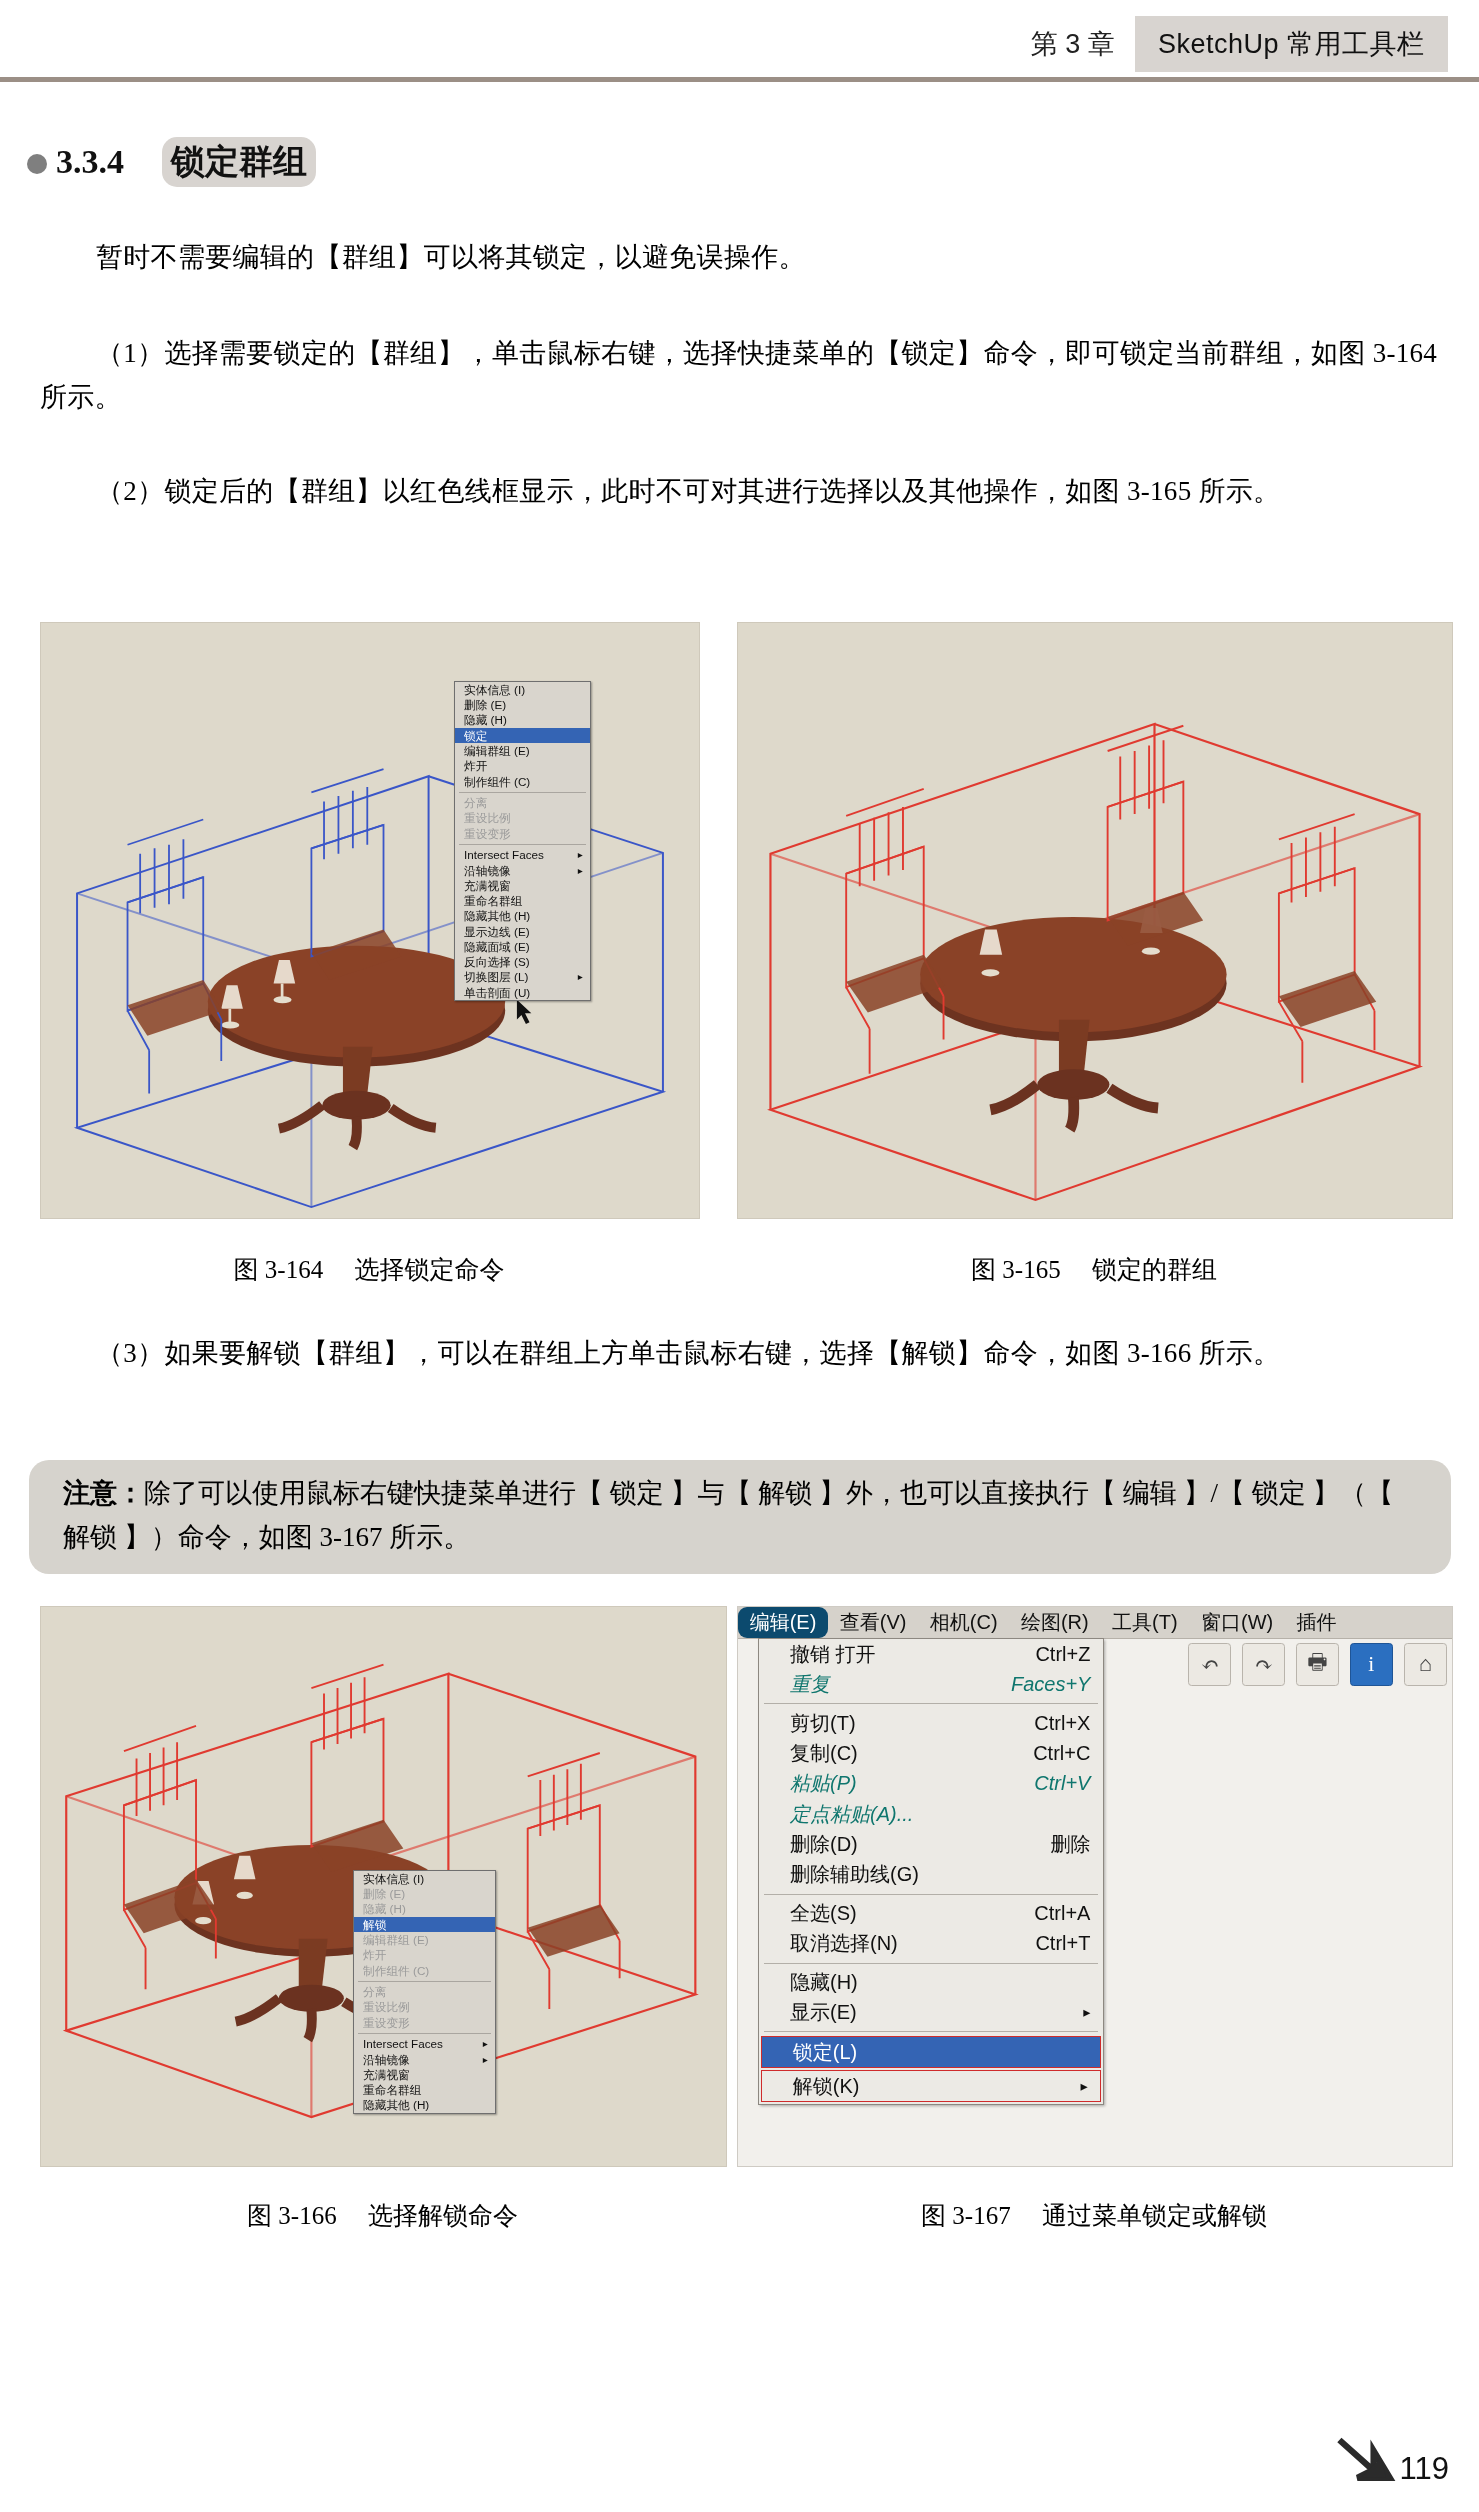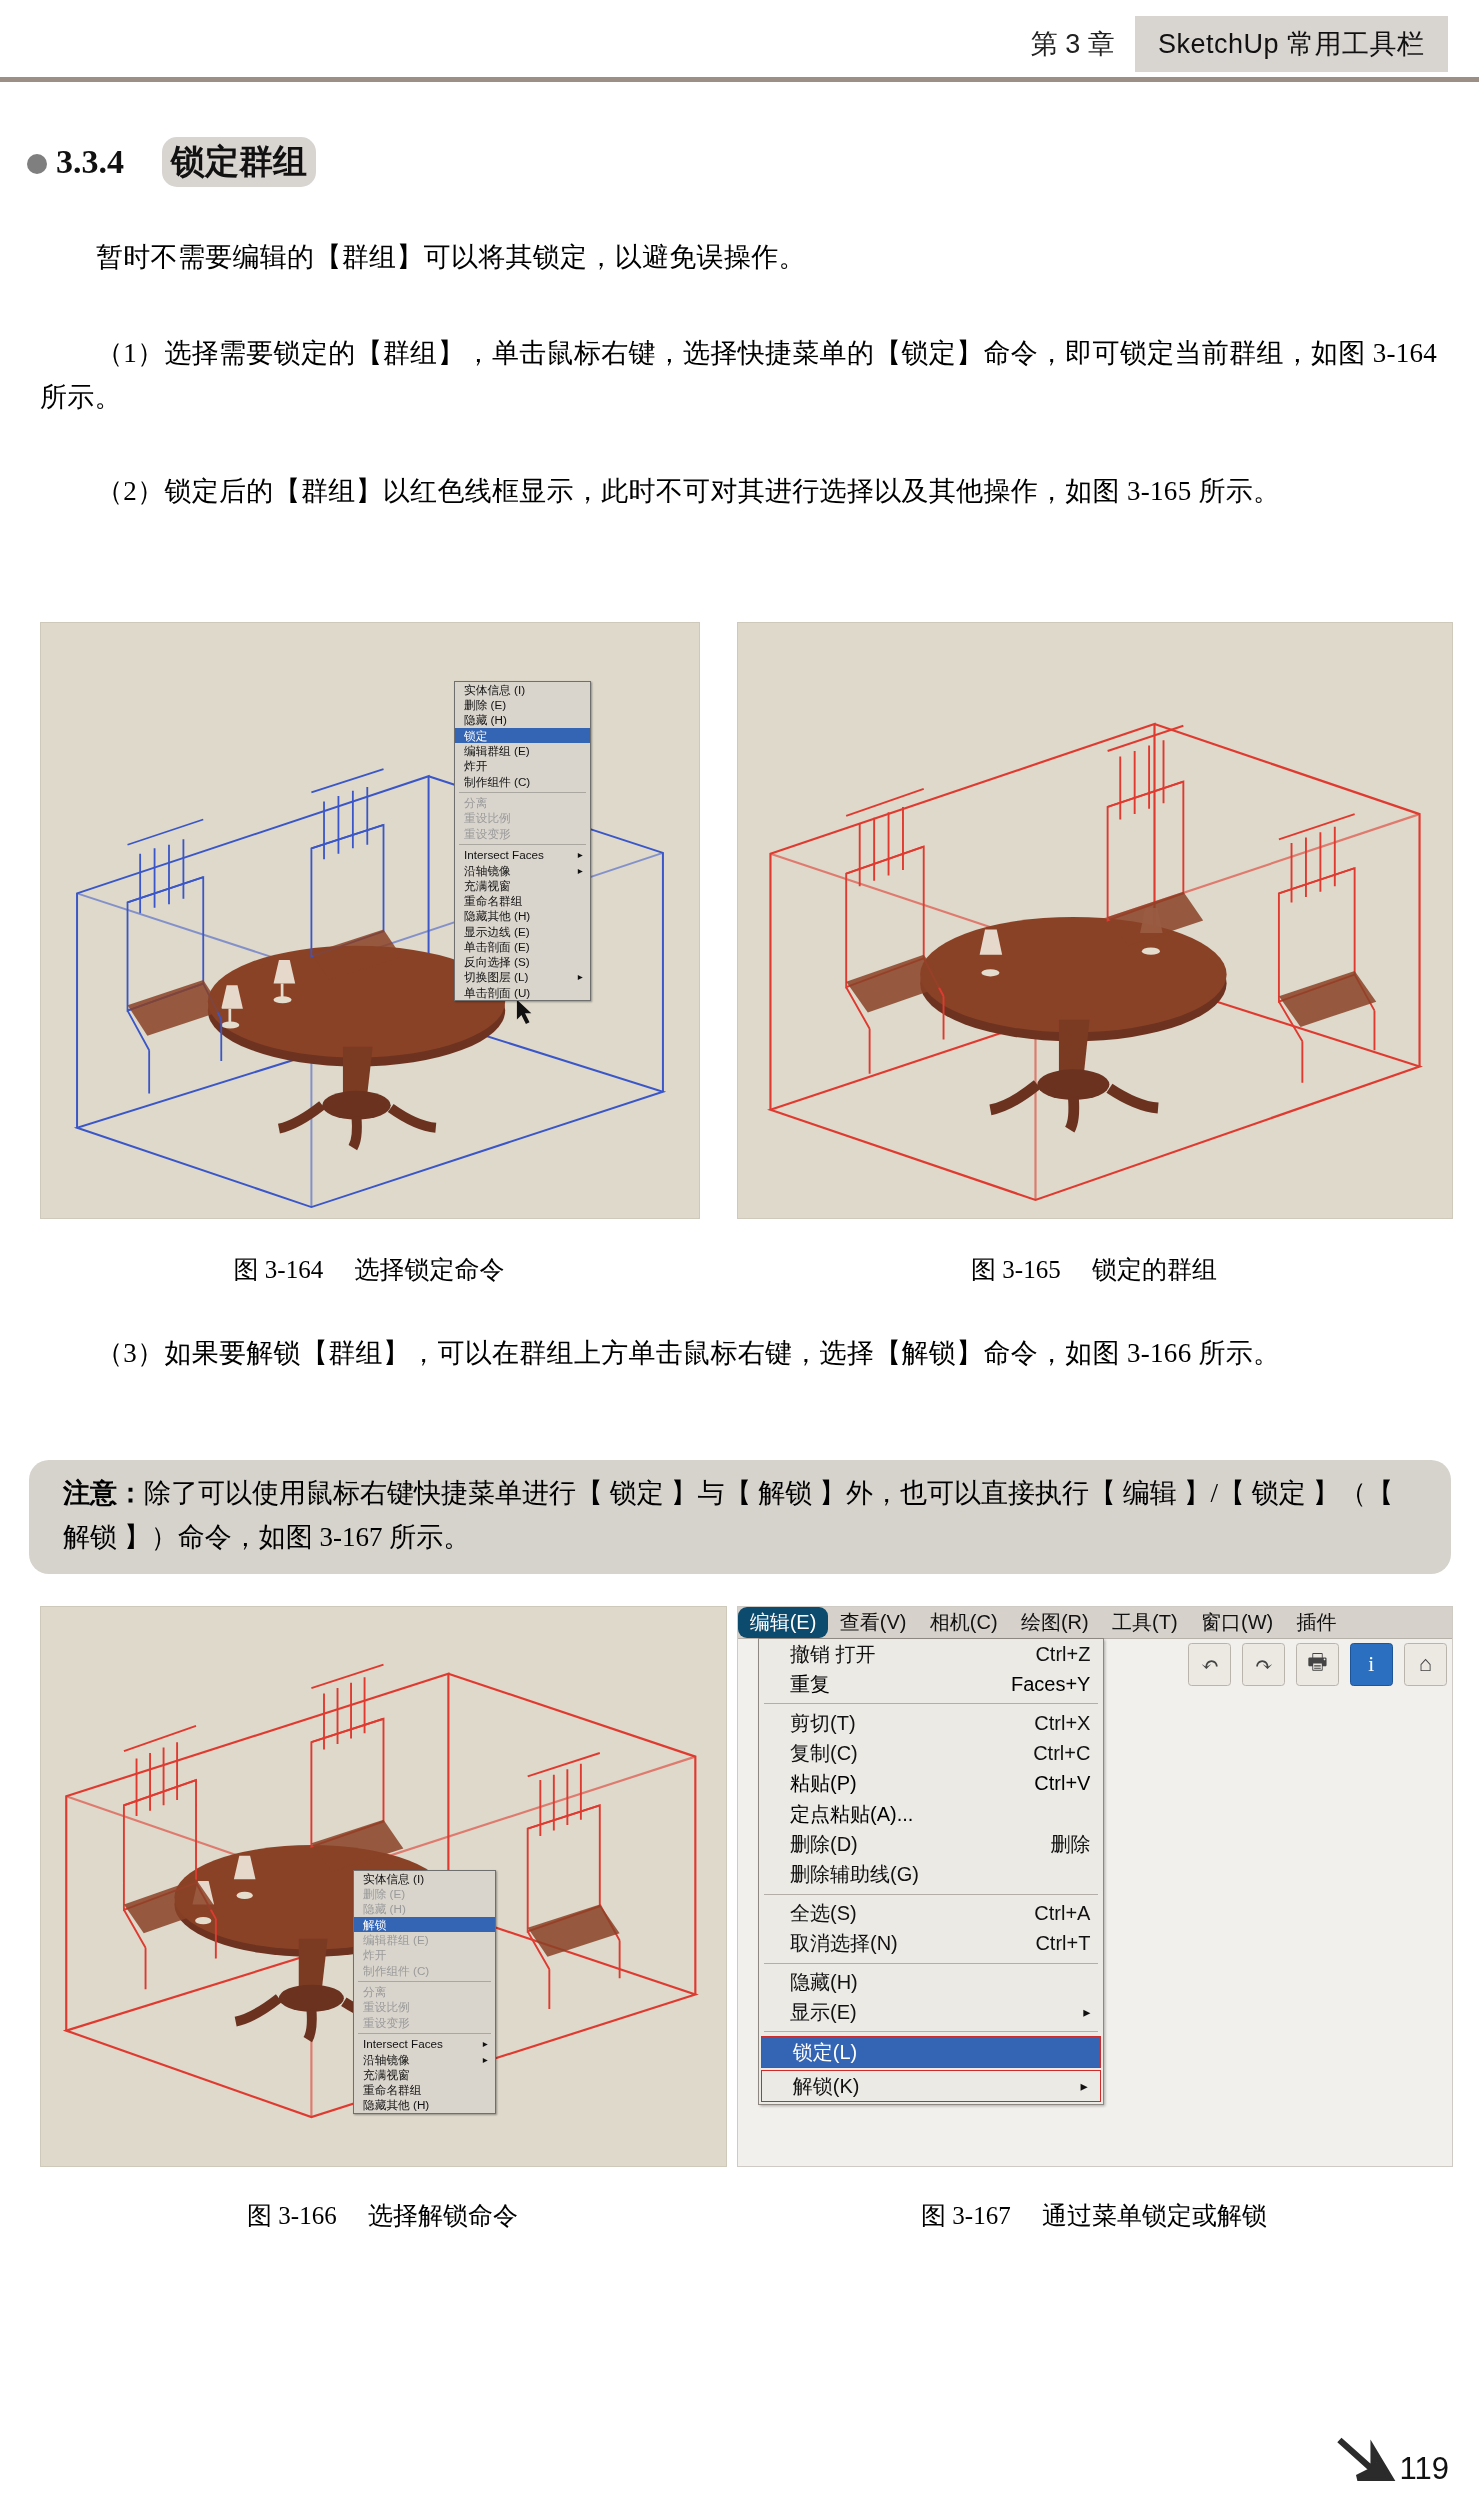--- a/index.html
+++ b/index.html
@@ -106,21 +106,21 @@
   }
   .menubar .mb{padding:1.8px 11.7px;}
   .menubar .mb.active{background:#0c4a6e;color:#fff;border-radius:9px;}
   .dropdown{
     position:absolute;left:20px;top:31px;width:344px;background:#eceae5;
     border:0.9px solid #8d8881;
     font-family:"Liberation Sans","DejaVu Sans",sans-serif;font-size:20px;color:#111;
     box-shadow:1.8px 1.8px 2.7px rgba(0,0,0,.3);
   }
   .dropdown .row{display:flex;justify-content:space-between;padding:2.7px 12.6px 2.7px 31px;line-height:25px;white-space:nowrap;}
-  .dropdown .row.dim{color:#000000;}
+  .dropdown .row.dim{color:#0f766e;font-style:italic;}
   .dropdown .row.boxed{border:1.8px solid #cf2b2b;margin:1.8px;}
   .dropdown .row.hl{background:#3464b4;color:#fff;}
   .dropdown .sepline{height:0.9px;background:#b3afa8;margin:3.6px 5.4px;}
   .dropdown .sub{margin-left:14.4px;font-size:14.4px;}
   .toolbar-icons{
     position:absolute;right:5.4px;top:36px;display:flex;gap:10.8px;align-items:center;
   }
   .tb{width:41px;height:41px;background:#ece9e3;border:0.9px solid #b9b4ac;border-radius:3.6px;display:flex;align-items:center;justify-content:center;font-size:21.6px;color:#444;}
 </style>
 </head>
@@ -207,21 +207,21 @@
         <span class="arr">▸</span>
       </div>
     <div class="mi">
         <span>沿轴镜像</span>
         <span class="arr">▸</span>
       </div>
     <div class="mi">充满视窗</div>
     <div class="mi">重命名群组</div>
     <div class="mi">隐藏其他 (H)</div>
     <div class="mi">显示边线 (E)</div>
-    <div class="mi">单击剖面 (E)</div>
+    <div class="mi">隐藏面域 (E)</div>
     <div class="mi">反向选择 (S)</div>
     <div class="mi">
         <span>切换图层 (L)</span>
         <span class="arr">▸</span>
       </div>
     <div class="mi">单击剖面 (U)</div>
   </div>
 </div>
 <div class="fig-cap" style="left:40px;top:1253px;width:658px;">
   <span>图 3-164</span>

